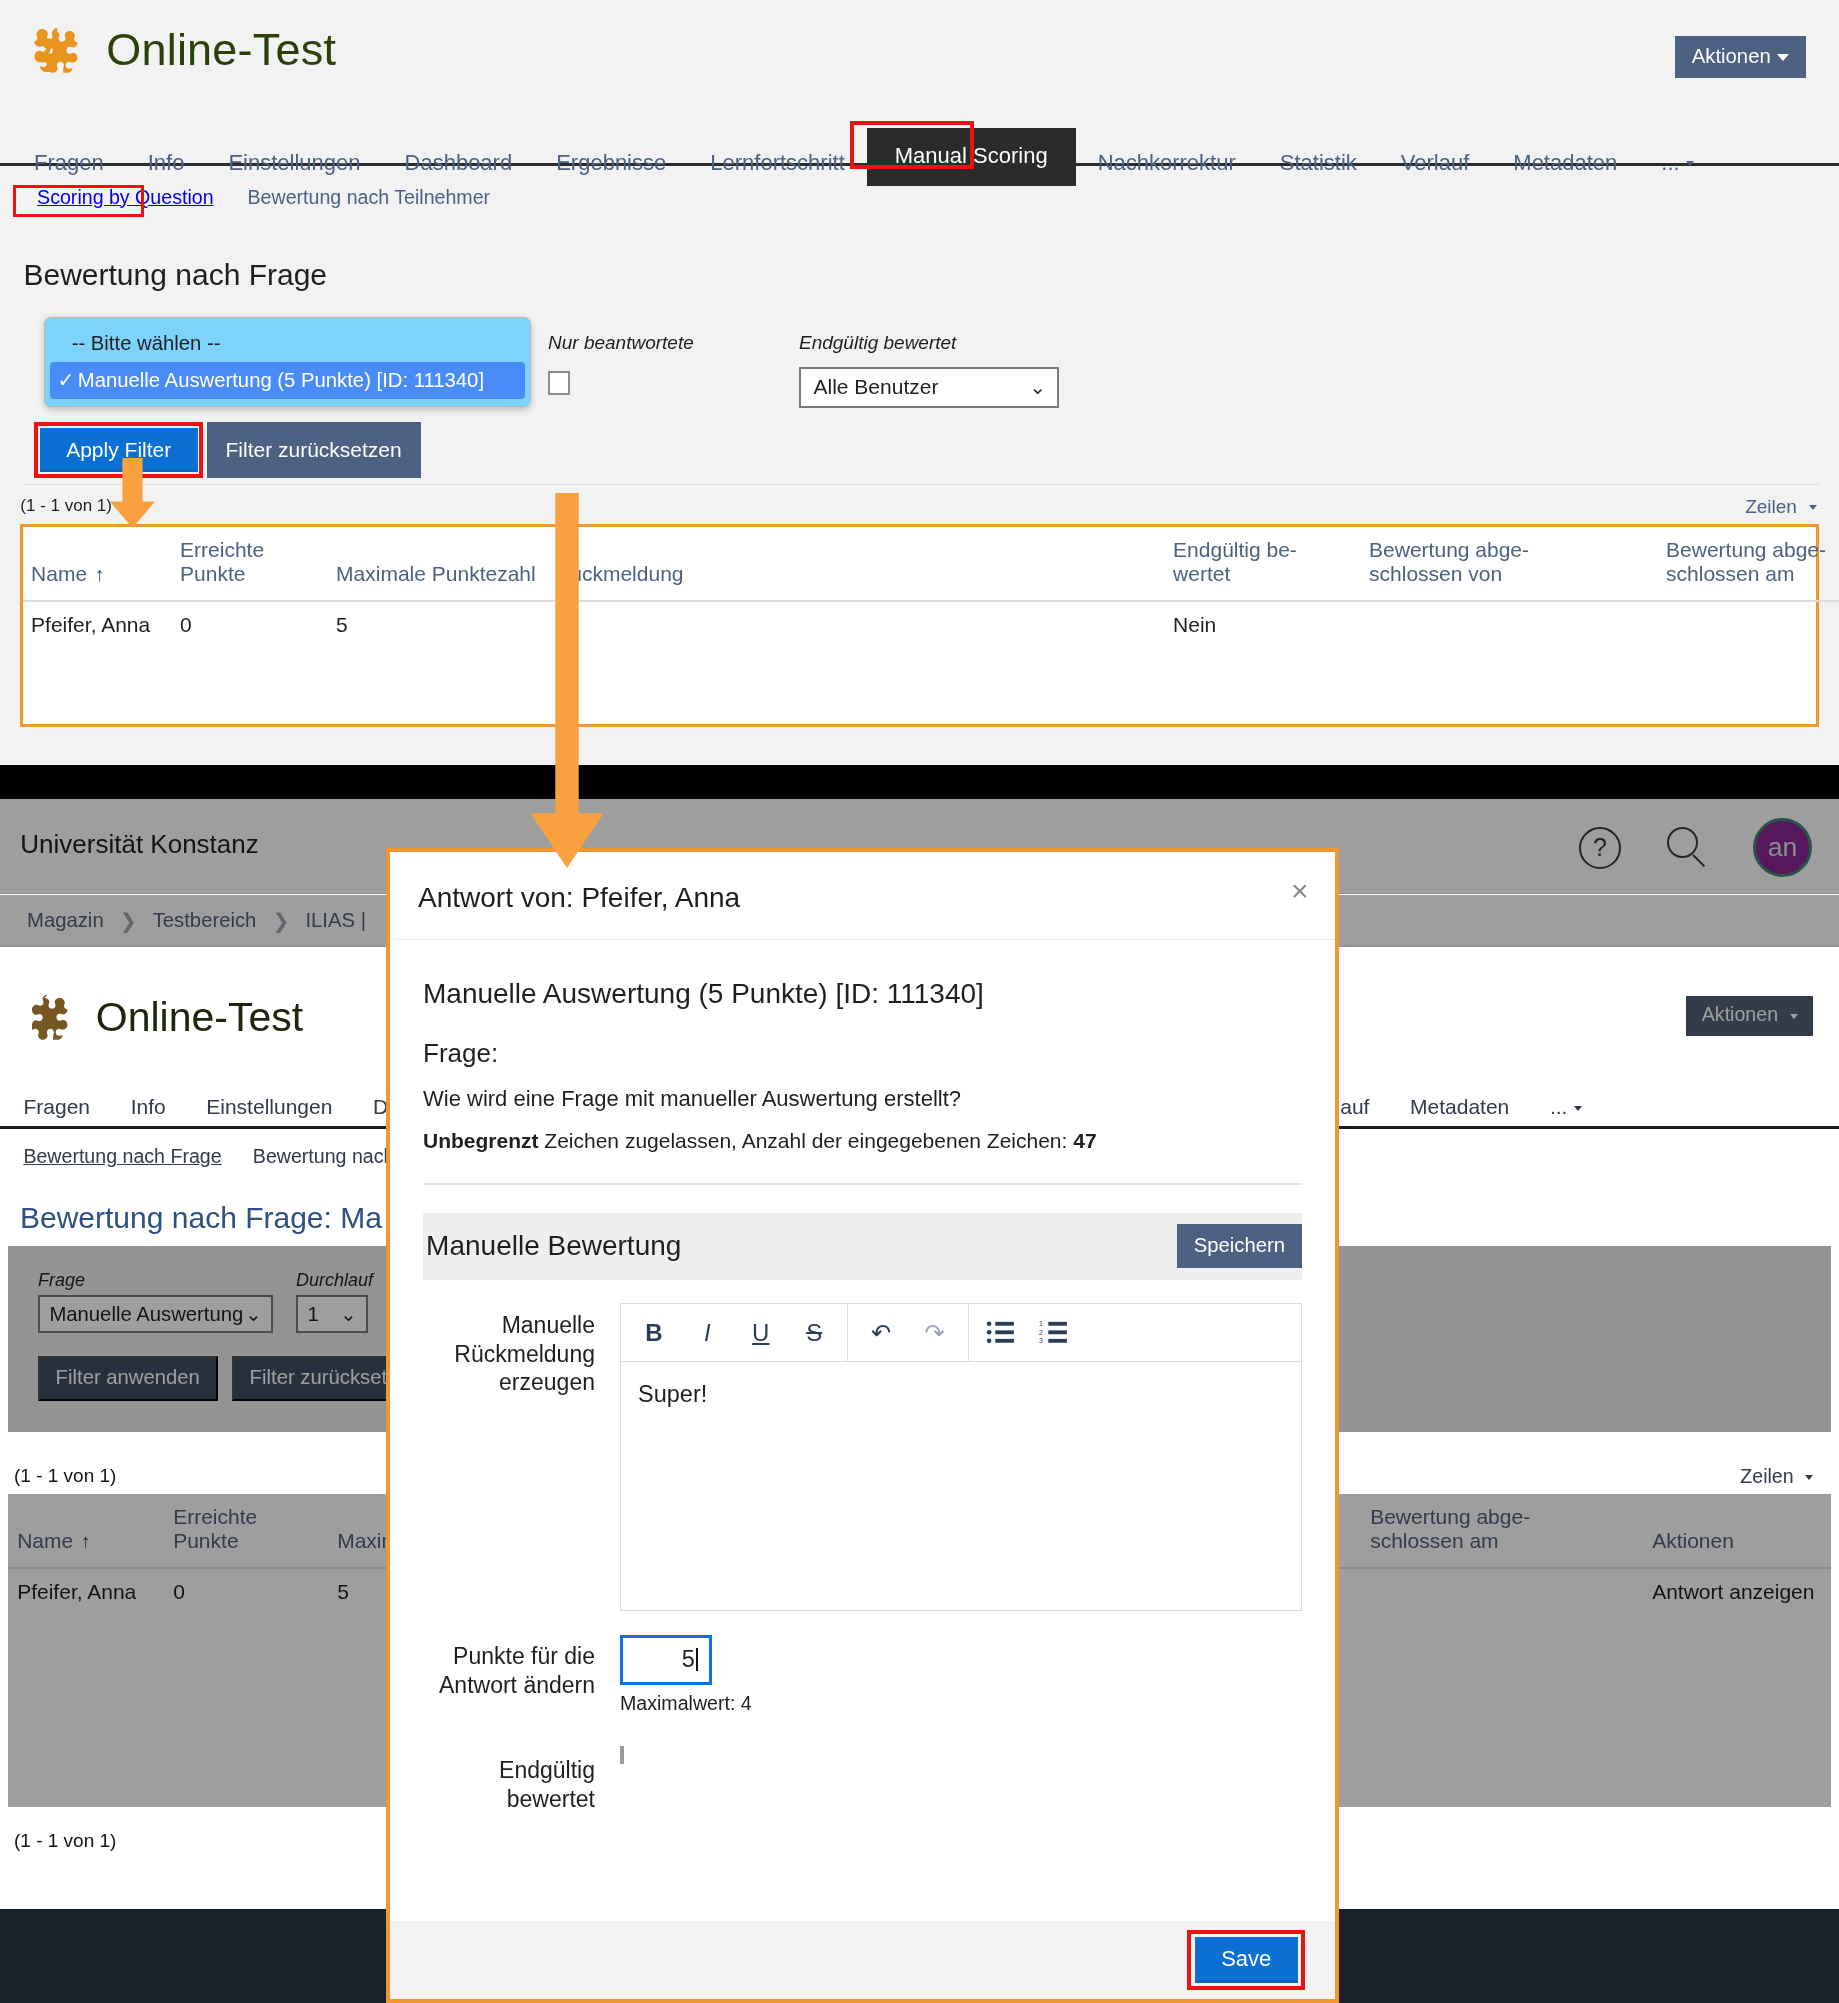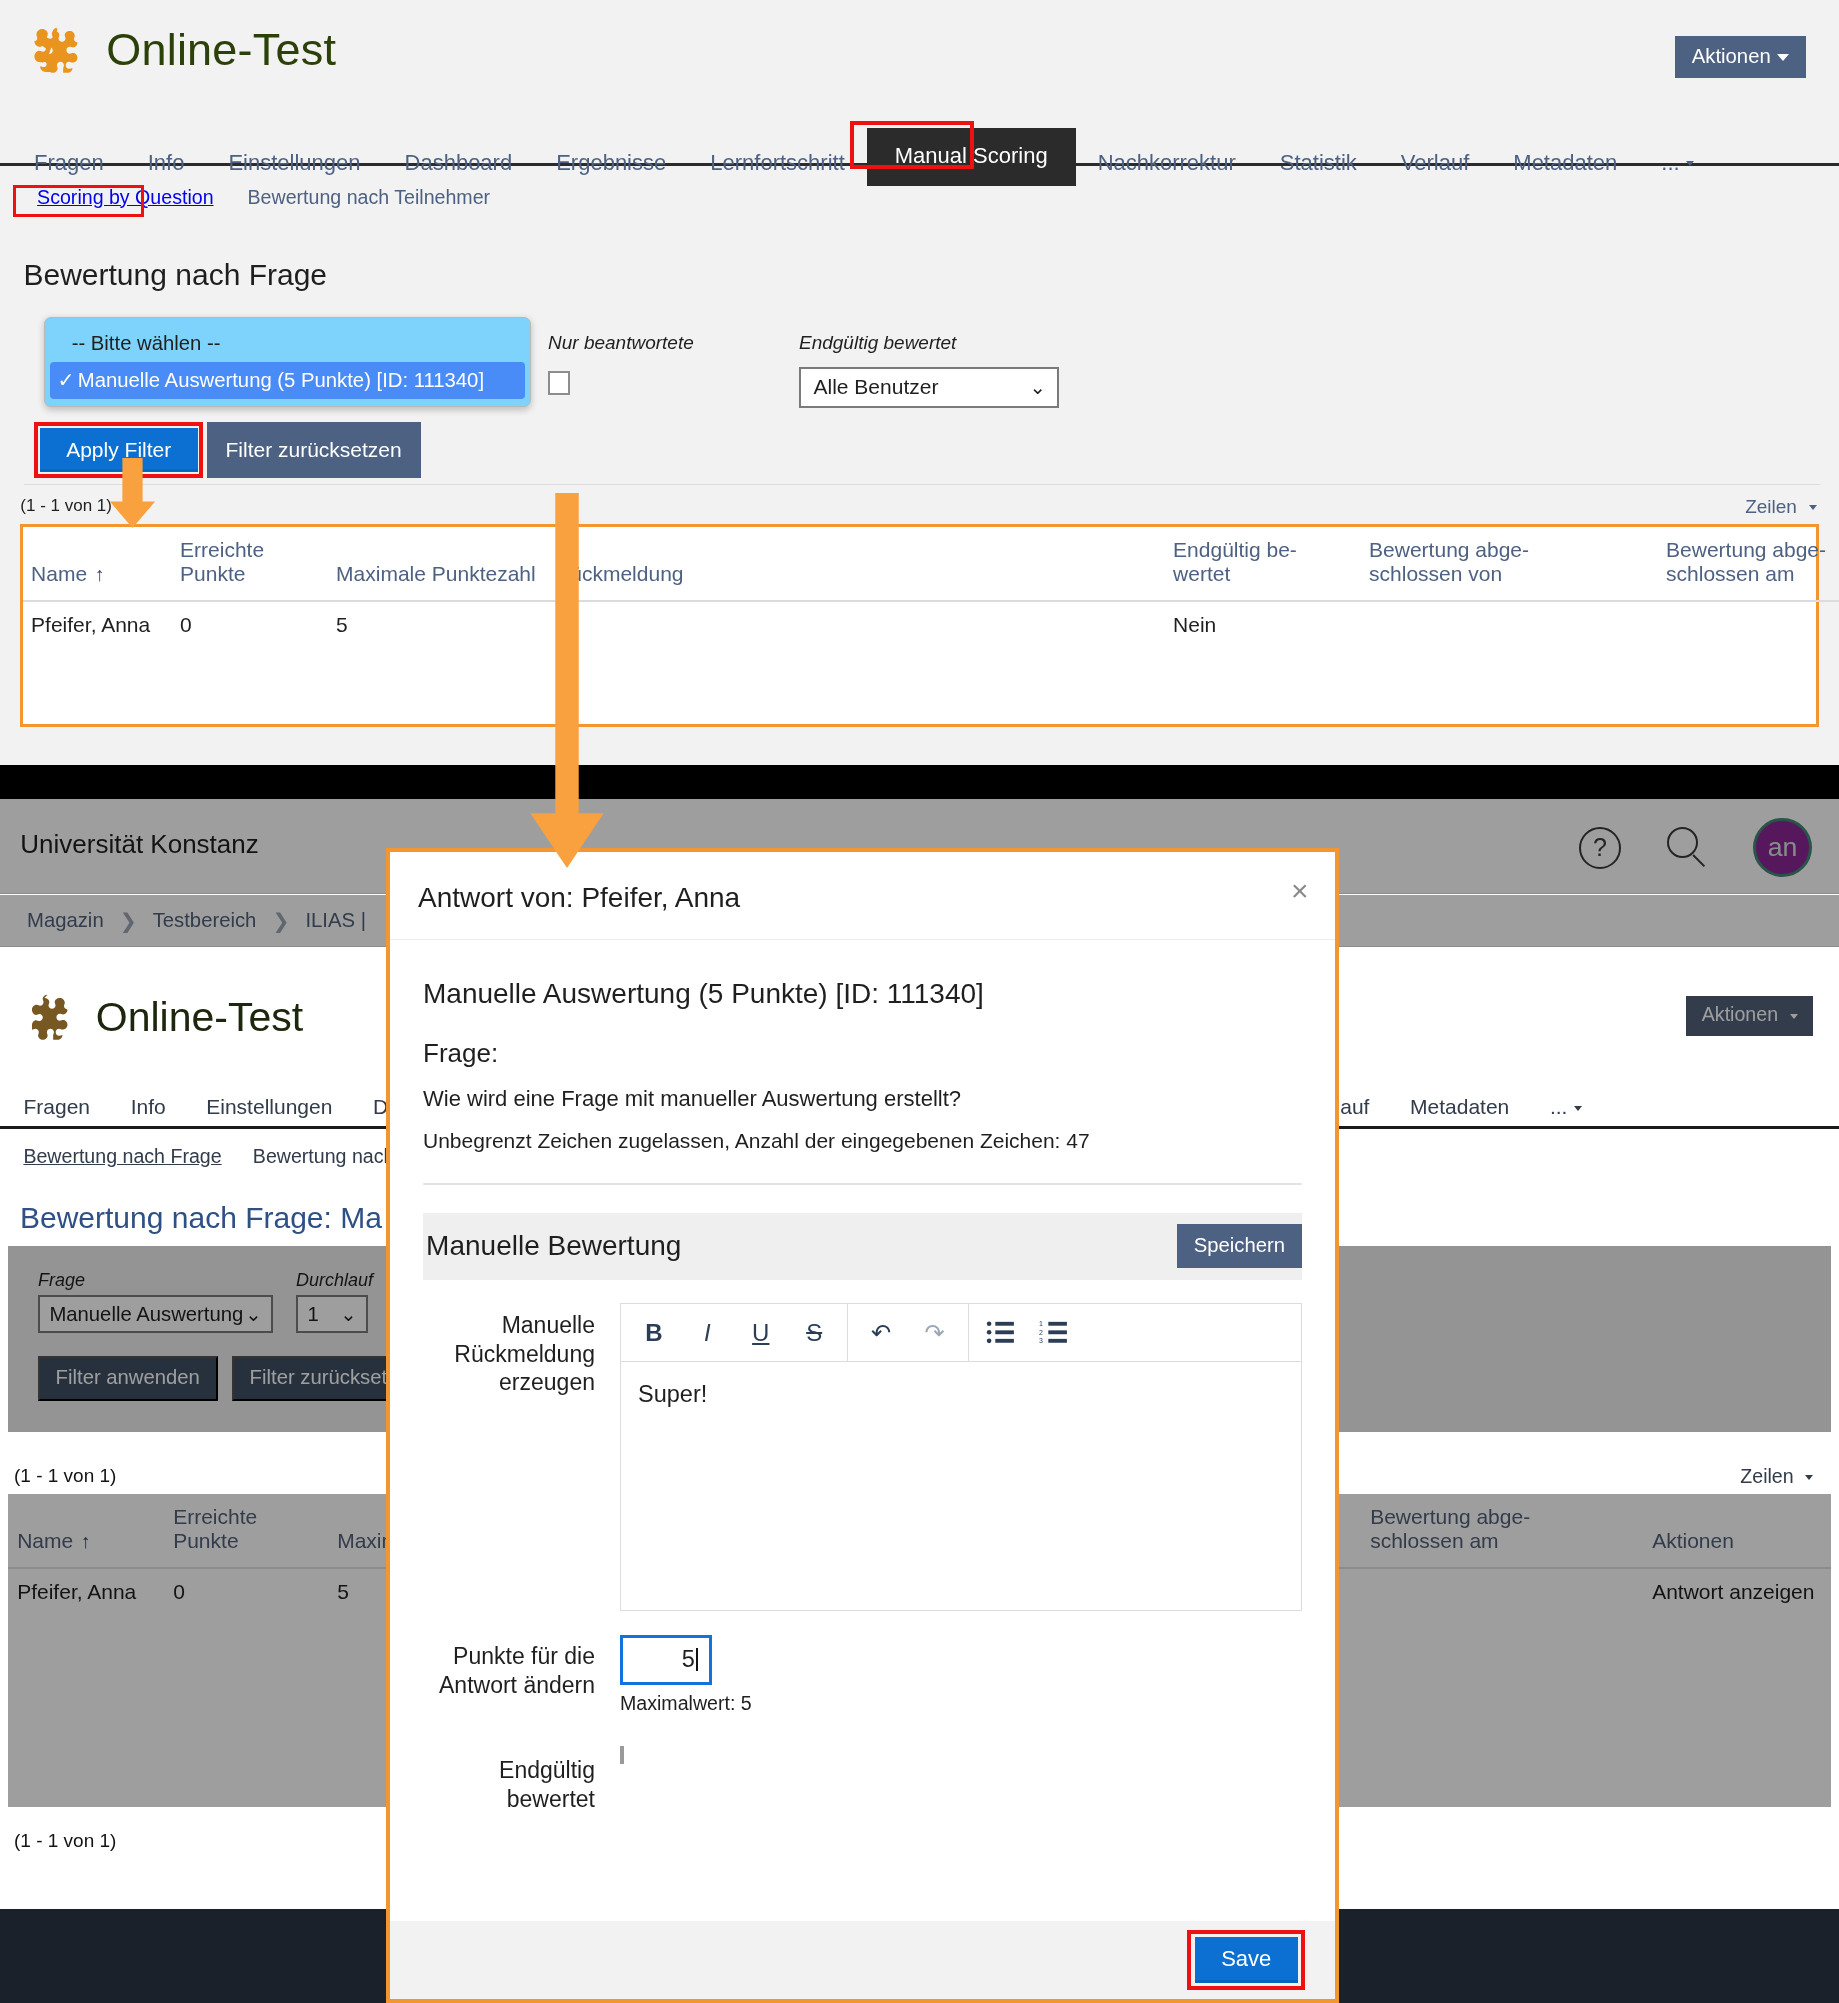--- a/index.html
+++ b/index.html
@@ -215,21 +215,21 @@
   .m-close{ position:absolute; right:26.6px; top:23.5px; font-size:30px; color:#8a8a8a; cursor:pointer; line-height:1; }
   .m-body{ padding:38px 33px 0 33px; flex:1 1 auto; overflow:hidden; }
   .m-qtitle{ font-size:28px; color:#1f1f1f; margin-bottom:28px; }
   .m-frage-lbl{ font-size:26px; color:#1f1f1f; margin-bottom:17px; }
   .m-frage-txt{ font-size:22px; color:#1f1f1f; margin-bottom:17px; }
   .m-answerbox{
     border:2.3px solid #7b7b7b; background:#fff; height:66px; display:flex; align-items:center;
     padding:0 12.5px; font-size:22px; color:#1f1f1f;
   }
   .m-charinfo{ font-size:21px; color:#1f1f1f; margin-top:12.5px; }
-  .m-charinfo b{ font-weight:400; }
+  .m-charinfo b{ font-weight:700; }
   .m-sep{ height:1.6px; background:#e4e4e4; margin:30px 0 0 0; }
 
   .m-sechead{
     background:#efefef; height:67px; display:flex; align-items:center; justify-content:space-between;
     padding:0 0 0 0; margin-top:28px;
   }
   .m-sechead h3{ font-size:28px; font-weight:400; color:#1f1f1f; padding-left:3.1px; }
   .m-speichern{ background:#4d6182; color:#fff; font-size:20.3px; padding:11px 17px 12.5px 17px; border:none; line-height:1; }
 
   .m-field{ display:flex; margin-top:23.5px; }
@@ -561,21 +561,21 @@
       </div>
     </div>
 
     <div class="m-field">
       <div class="m-flabel">Punkte für die Antwort ändern</div>
       <div class="m-fctl">
         <div class="m-points-input">
             <span>5</span>
             <span class="caretbar"></span>
           </div>
-        <div class="m-maxval">Maximalwert: 5</div>
+        <div class="m-maxval">Maximalwert: 4</div>
       </div>
     </div>
 
     <div class="m-field" style="margin-top:33px;">
       <div class="m-flabel">Endgültig bewertet</div>
       <div class="m-fctl"><span class="m-cb"></span></div>
     </div>
   </div>
 
   <div class="m-footer">

